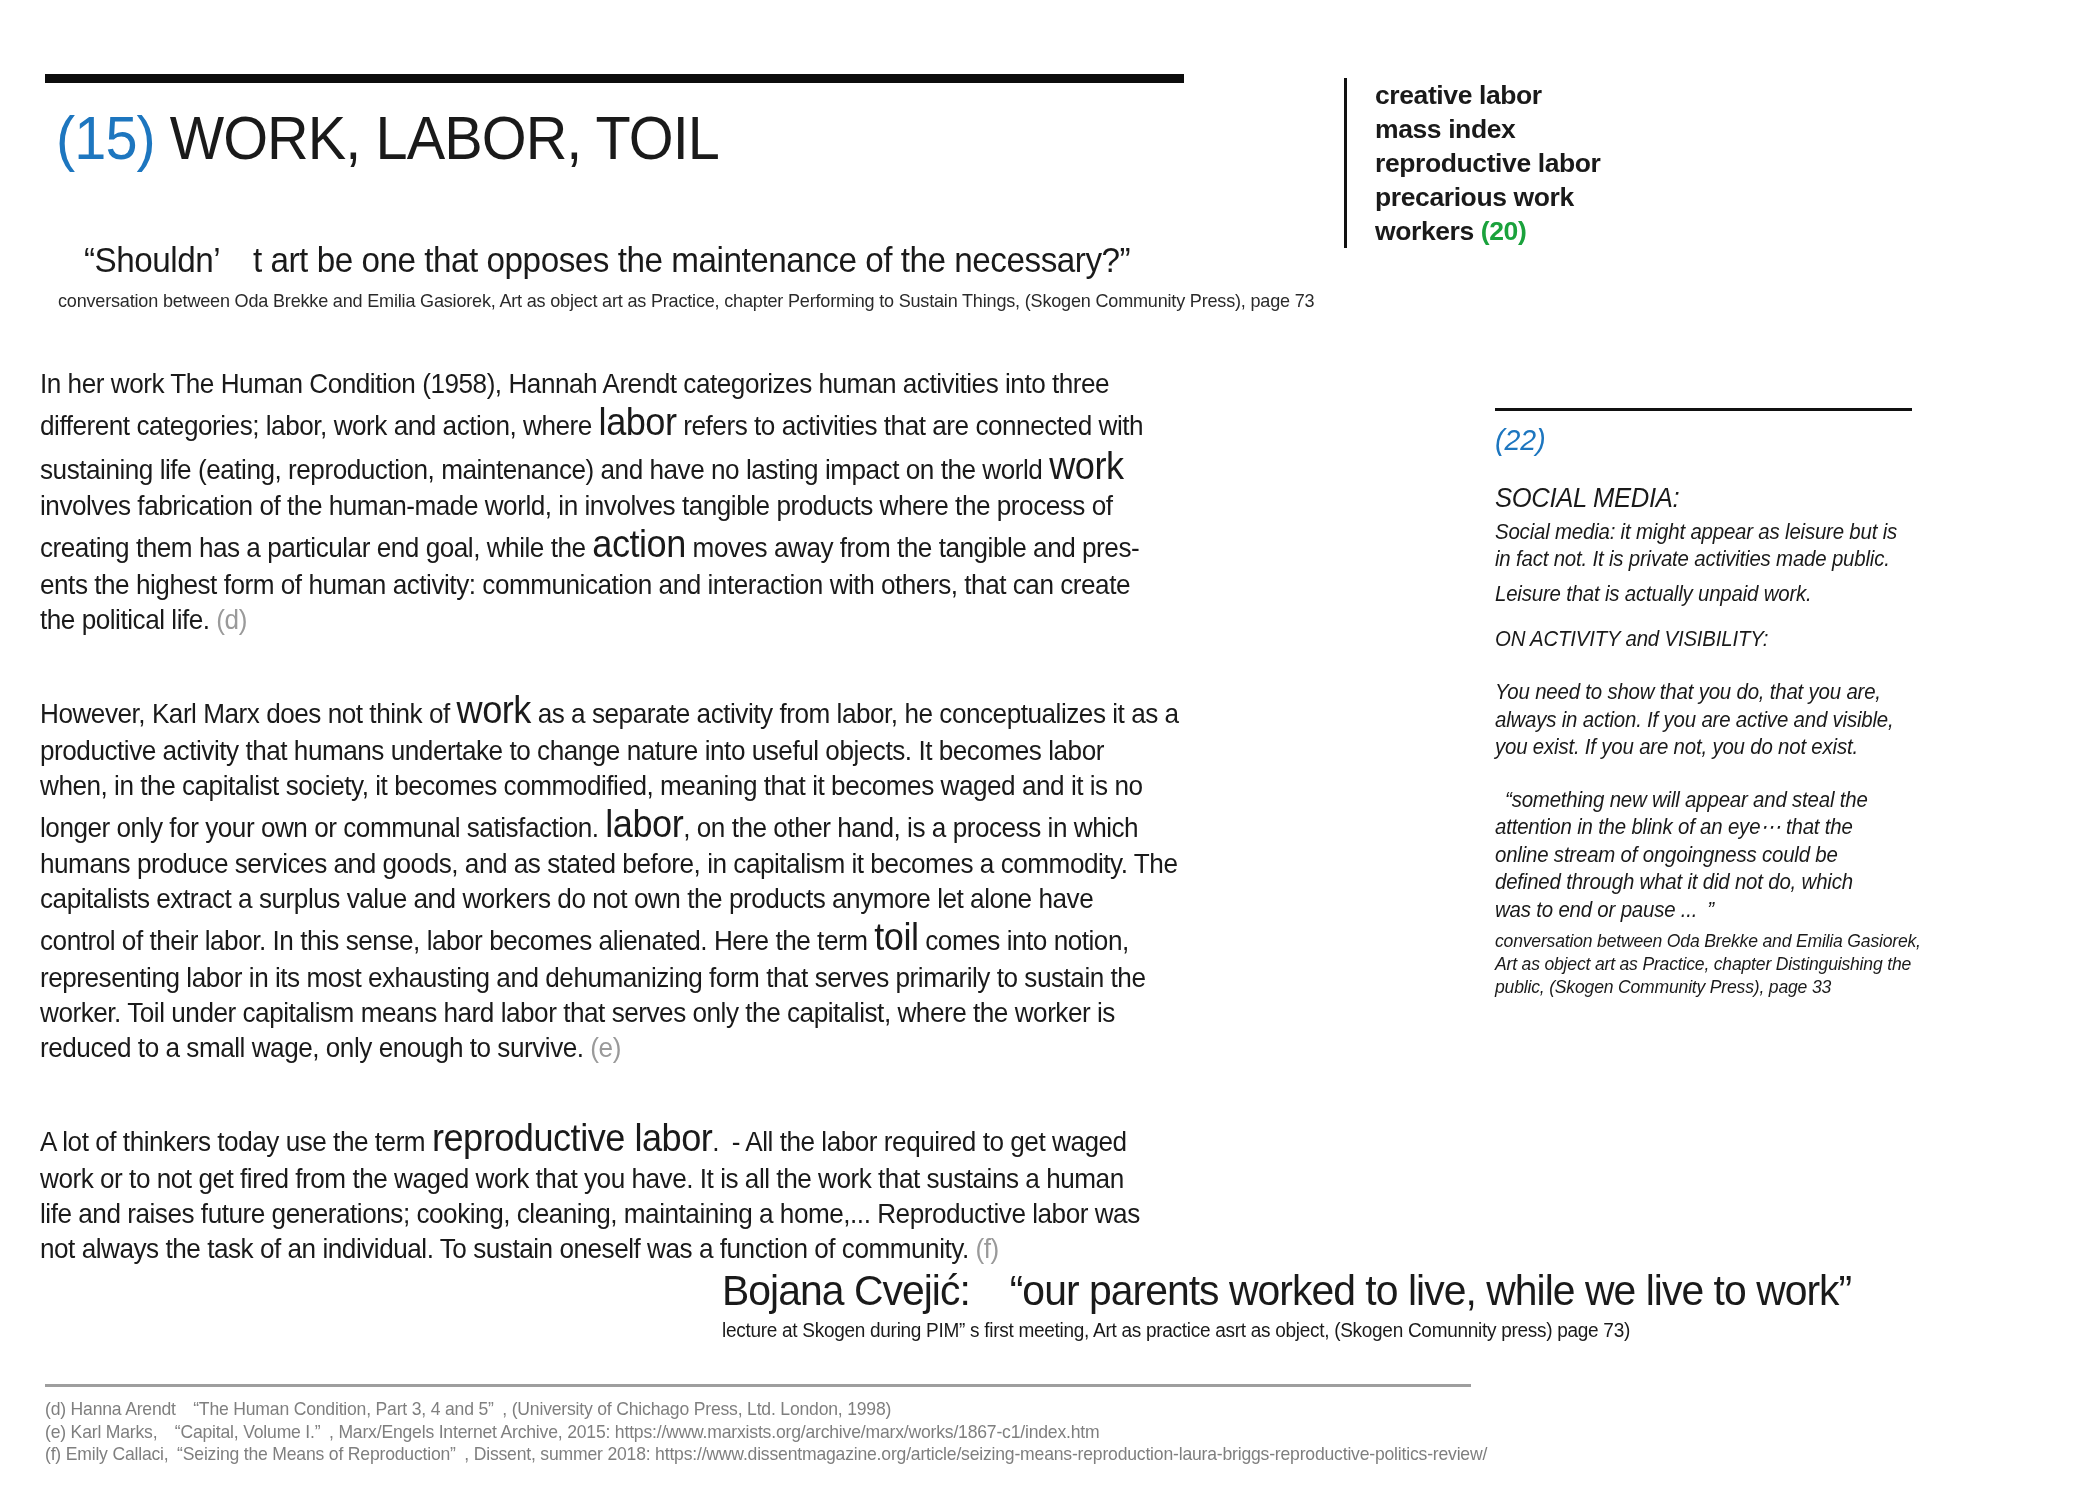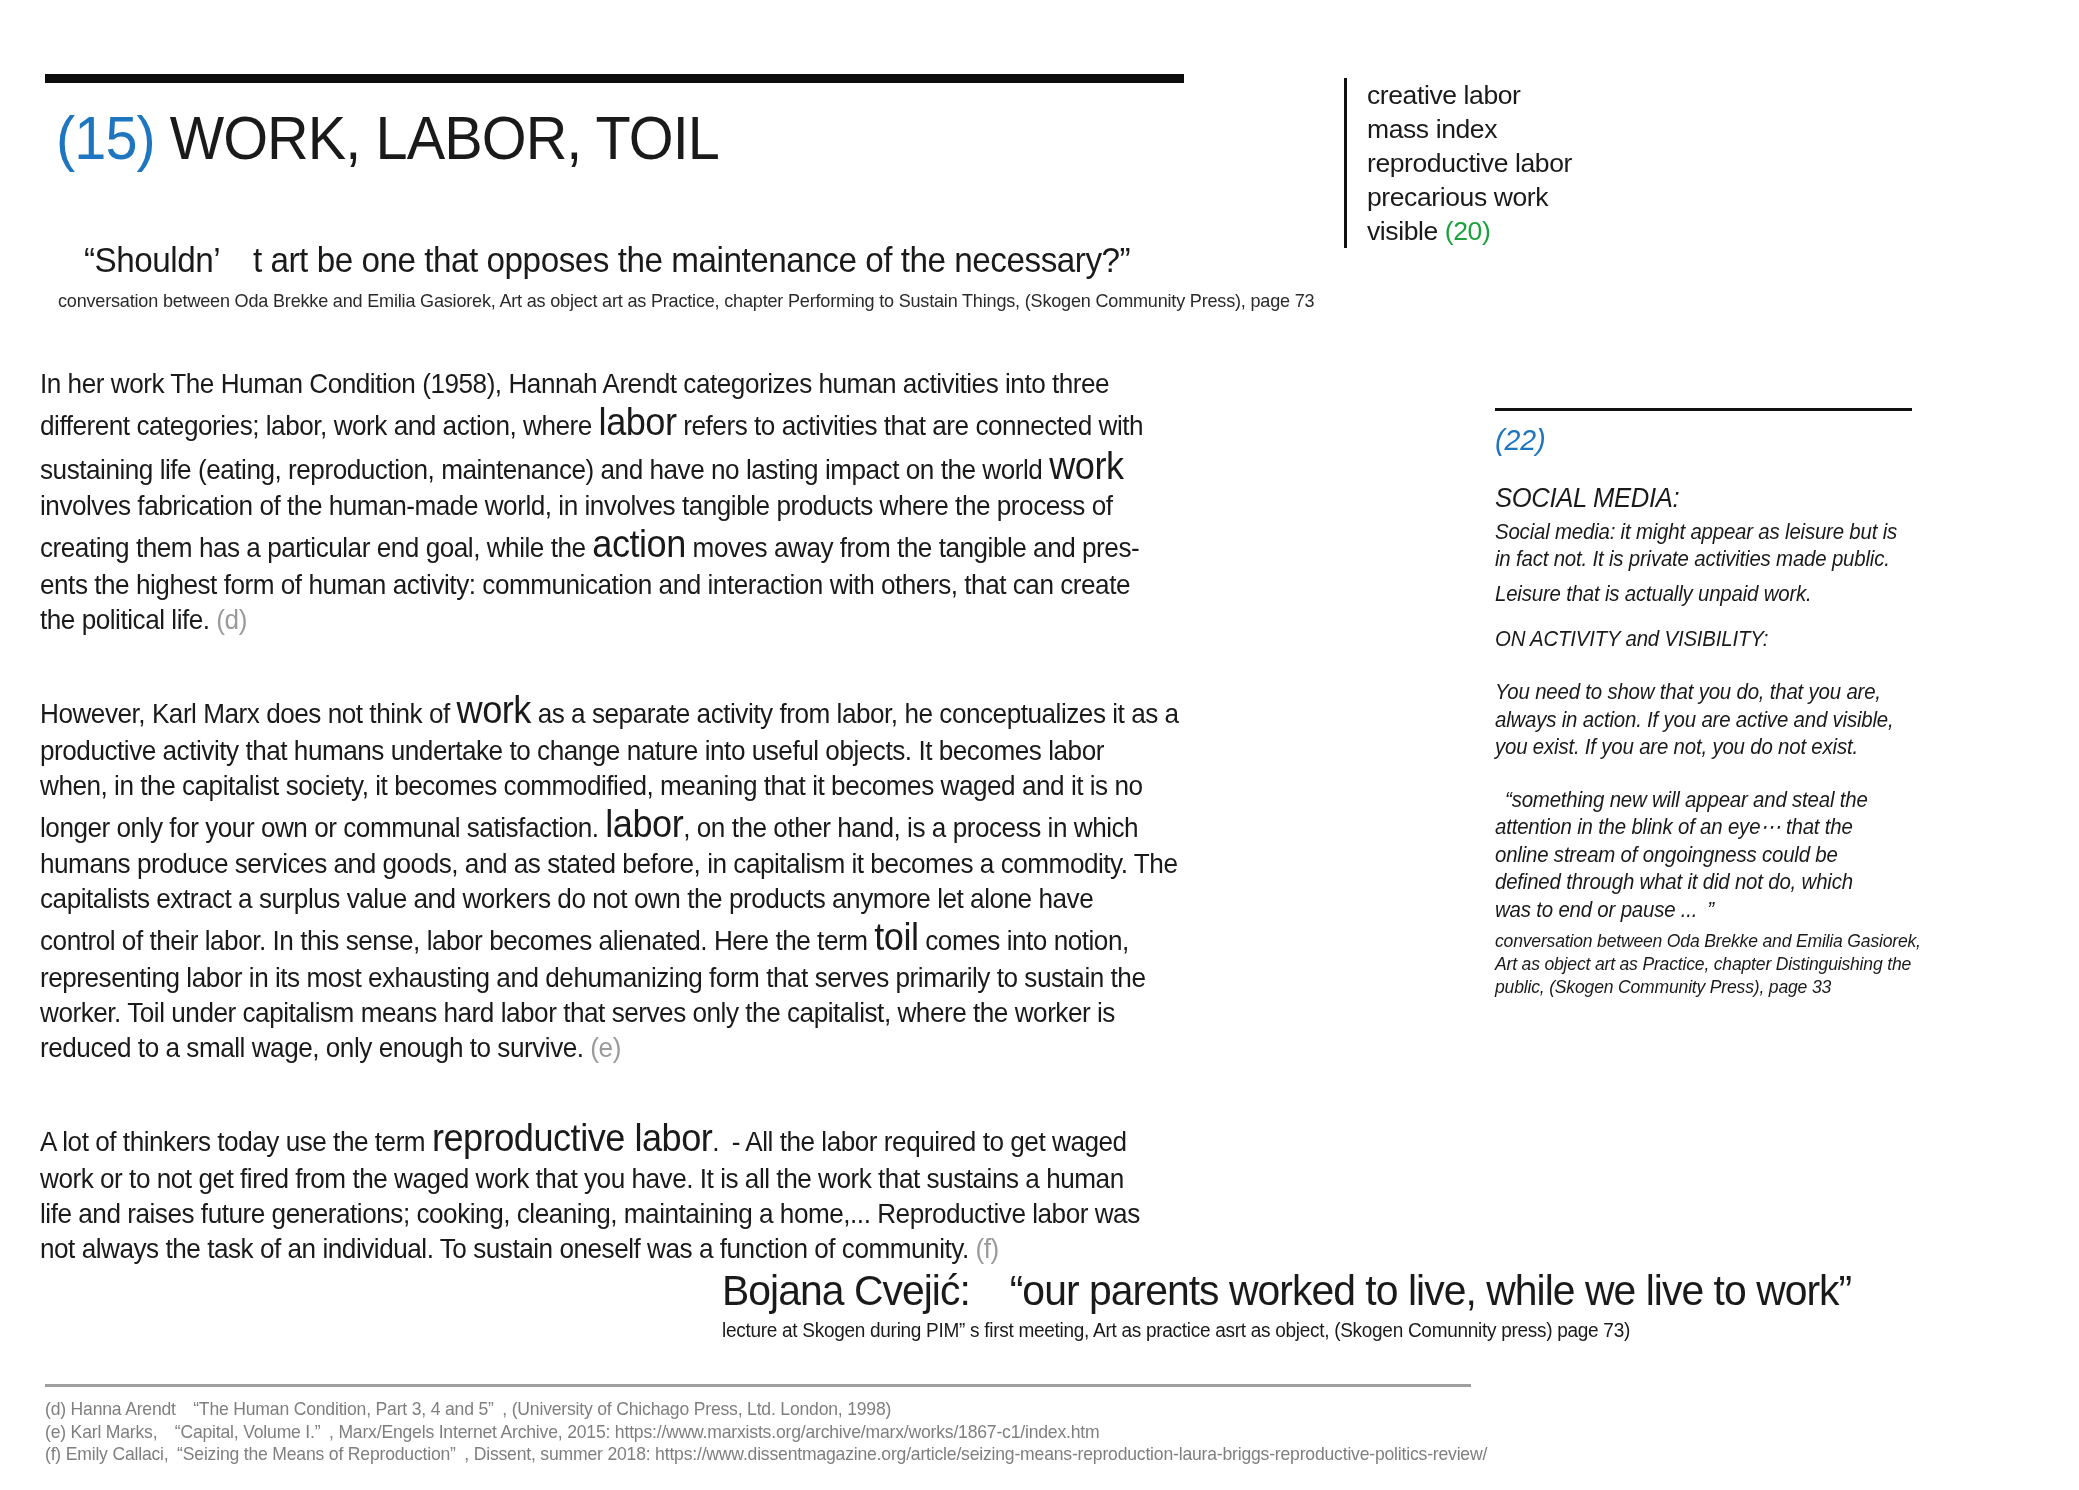--- a/index.html
+++ b/index.html
@@ -16,22 +16,22 @@
   .top-rule{position:absolute;left:45px;top:74px;width:1139px;height:9px;background:#0d0d0d;}
   .title{
     position:absolute;left:56px;top:102px;margin:0;
     font-size:62px;font-weight:normal;letter-spacing:-1px;white-space:nowrap;
     transform:scaleX(0.93);transform-origin:0 0;
   }
   .title .num{color:var(--color-blue,#1d76bf);margin-right:16px;}
   
   .keywords{
     position:absolute;left:1344px;top:78px;
-    border-left:3px solid #111;padding-left:20px;
-    font-size:26.5px;line-height:34px;letter-spacing:-0.4px;white-space:nowrap;
+    border-left:3px solid #111;padding-left:28px;
+    font-size:26.5px;line-height:34px;letter-spacing:-0.4px;white-space:nowrap;font-weight:bold;
   }
   .keywords .green{color:var(--color-green,#1aa23c);}
   
   .quote-line{
     position:absolute;left:84px;top:240px;
     font-size:35px;letter-spacing:-0.5px;white-space:nowrap;
   }
   .quote-attr{
     position:absolute;left:58px;top:290px;
     font-size:19px;letter-spacing:-0.2px;color:#2a2a2a;white-space:nowrap;
@@ -80,21 +80,21 @@
   </h1>
 
   <div class="keywords">
     <div>
         <div>creative labor</div>
         <div>mass index</div>
         <div>reproductive labor</div>
         <div>precarious work</div>
       </div>
     <div>
-      <span>visible</span>
+      <span>workers</span>
       <span class="green">(20)</span>
     </div>
   </div>
 
   <div class="quote-line cond">“Shouldn’ t art be one that opposes the maintenance of the necessary?”</div>
   <div class="quote-attr cond">conversation between Oda Brekke and Emilia Gasiorek, Art as object art as Practice, chapter Performing to Sustain Things, (Skogen Community Press), page 73</div>
 
   <div class="main cond">
     <p><span>In her work The Human Condition (1958), Hannah Arendt categorizes human activities into three</span><br><span>different categories; labor, work and action, where </span><span class="seg-big">labor</span><span> refers to activities that are connected with</span><br><span>sustaining life (eating, reproduction, maintenance) and have no lasting impact on the world </span><span class="seg-big">work</span><br><span>involves fabrication of the human-made world, in involves tangible products where the process of</span><br><span>creating them has a particular end goal, while the </span><span class="seg-big">action</span><span> moves away from the tangible and pres-</span><br><span>ents the highest form of human activity: communication and interaction with others, that can create</span><br><span>the political life. </span><span class="seg-ref">(d)</span></p>
     <p><span>However, Karl Marx does not think of </span><span class="seg-big">work</span><span> as a separate activity from labor, he conceptualizes it as a</span><br><span>productive activity that humans undertake to change nature into useful objects. It becomes labor</span><br><span>when, in the capitalist society, it becomes commodified, meaning that it becomes waged and it is no</span><br><span>longer only for your own or communal satisfaction. </span><span class="seg-big">labor</span><span>, on the other hand, is a process in which</span><br><span>humans produce services and goods, and as stated before, in capitalism it becomes a commodity. The</span><br><span>capitalists extract a surplus value and workers do not own the products anymore let alone have</span><br><span>control of their labor. In this sense, labor becomes alienated. Here the term </span><span class="seg-big">toil</span><span> comes into notion,</span><br><span>representing labor in its most exhausting and dehumanizing form that serves primarily to sustain the</span><br><span>worker. Toil under capitalism means hard labor that serves only the capitalist, where the worker is</span><br><span>reduced to a small wage, only enough to survive. </span><span class="seg-ref">(e)</span></p>

